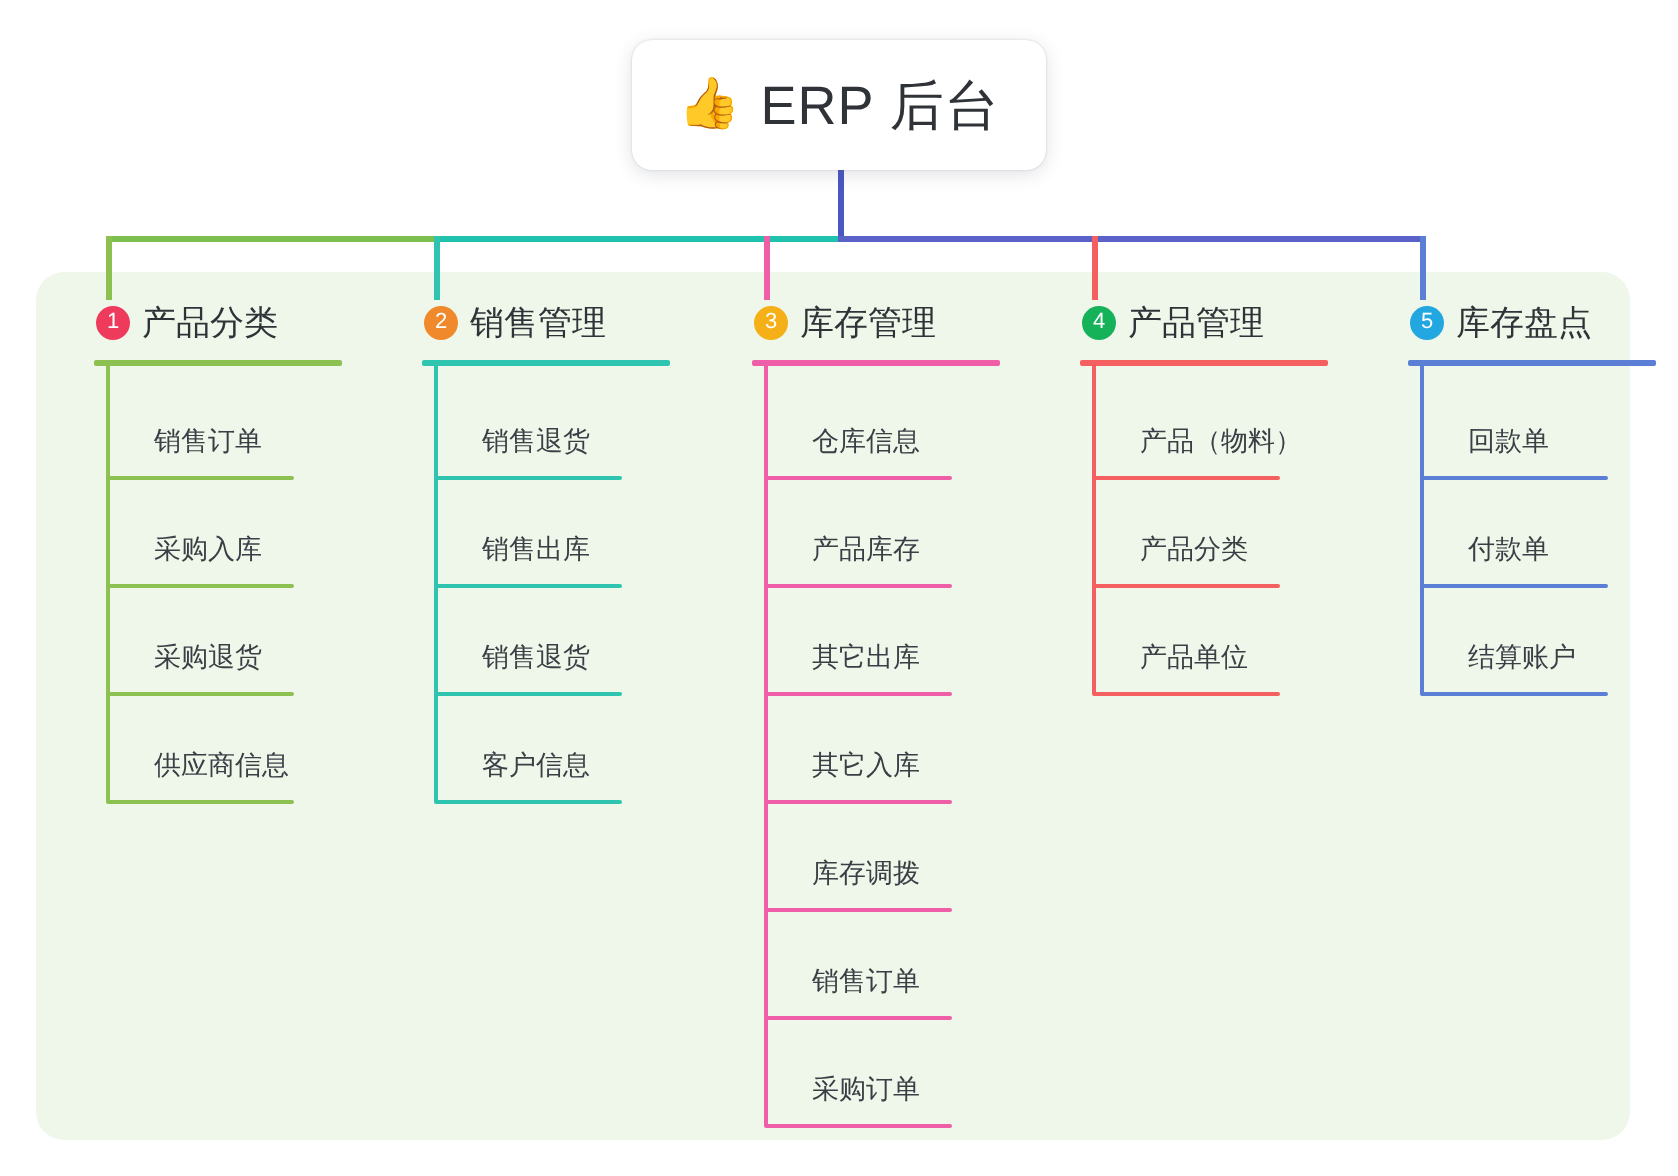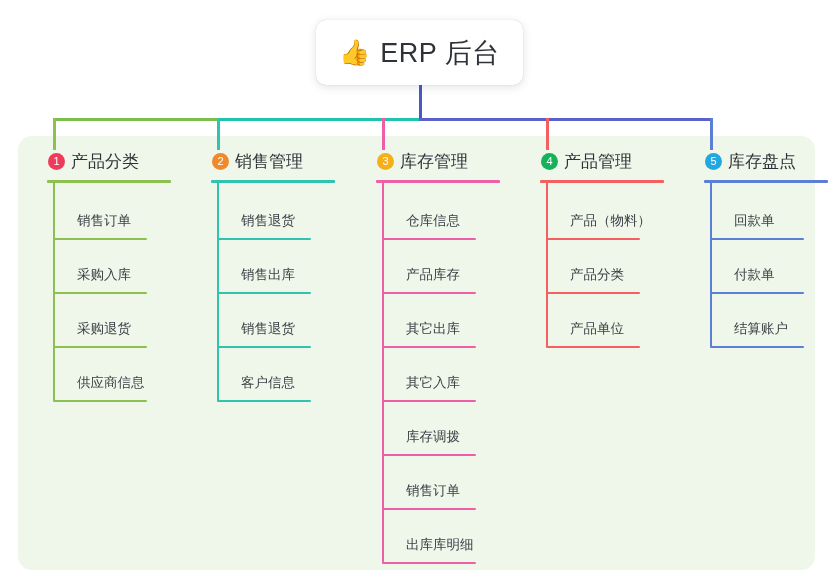--- a/index.html
+++ b/index.html
@@ -234,21 +234,21 @@
         </div>
         <div class="child" style="top: 264px;">
           <span class="child-label">库存调拨</span>
           <div class="child-underline" style="background: rgb(239, 95, 167);"></div>
         </div>
         <div class="child" style="top: 318px;">
           <span class="child-label">销售订单</span>
           <div class="child-underline" style="background: rgb(239, 95, 167);"></div>
         </div>
         <div class="child" style="top: 372px;">
-          <span class="child-label">出库库明细</span>
+          <span class="child-label">采购订单</span>
           <div class="child-underline" style="background: rgb(239, 95, 167);"></div>
         </div>
       </div>
       <div class="branch" style="left: 519px;">
         <div class="branch-head">
           <span class="badge" style="background: rgb(22, 178, 90);">4</span>
           <span class="branch-label">产品管理</span>
         </div>
         <div class="branch-underline" style="background: rgb(244, 96, 95);"></div>
         <div class="spine" style="height: 164px; background: rgb(244, 96, 95);"></div>

